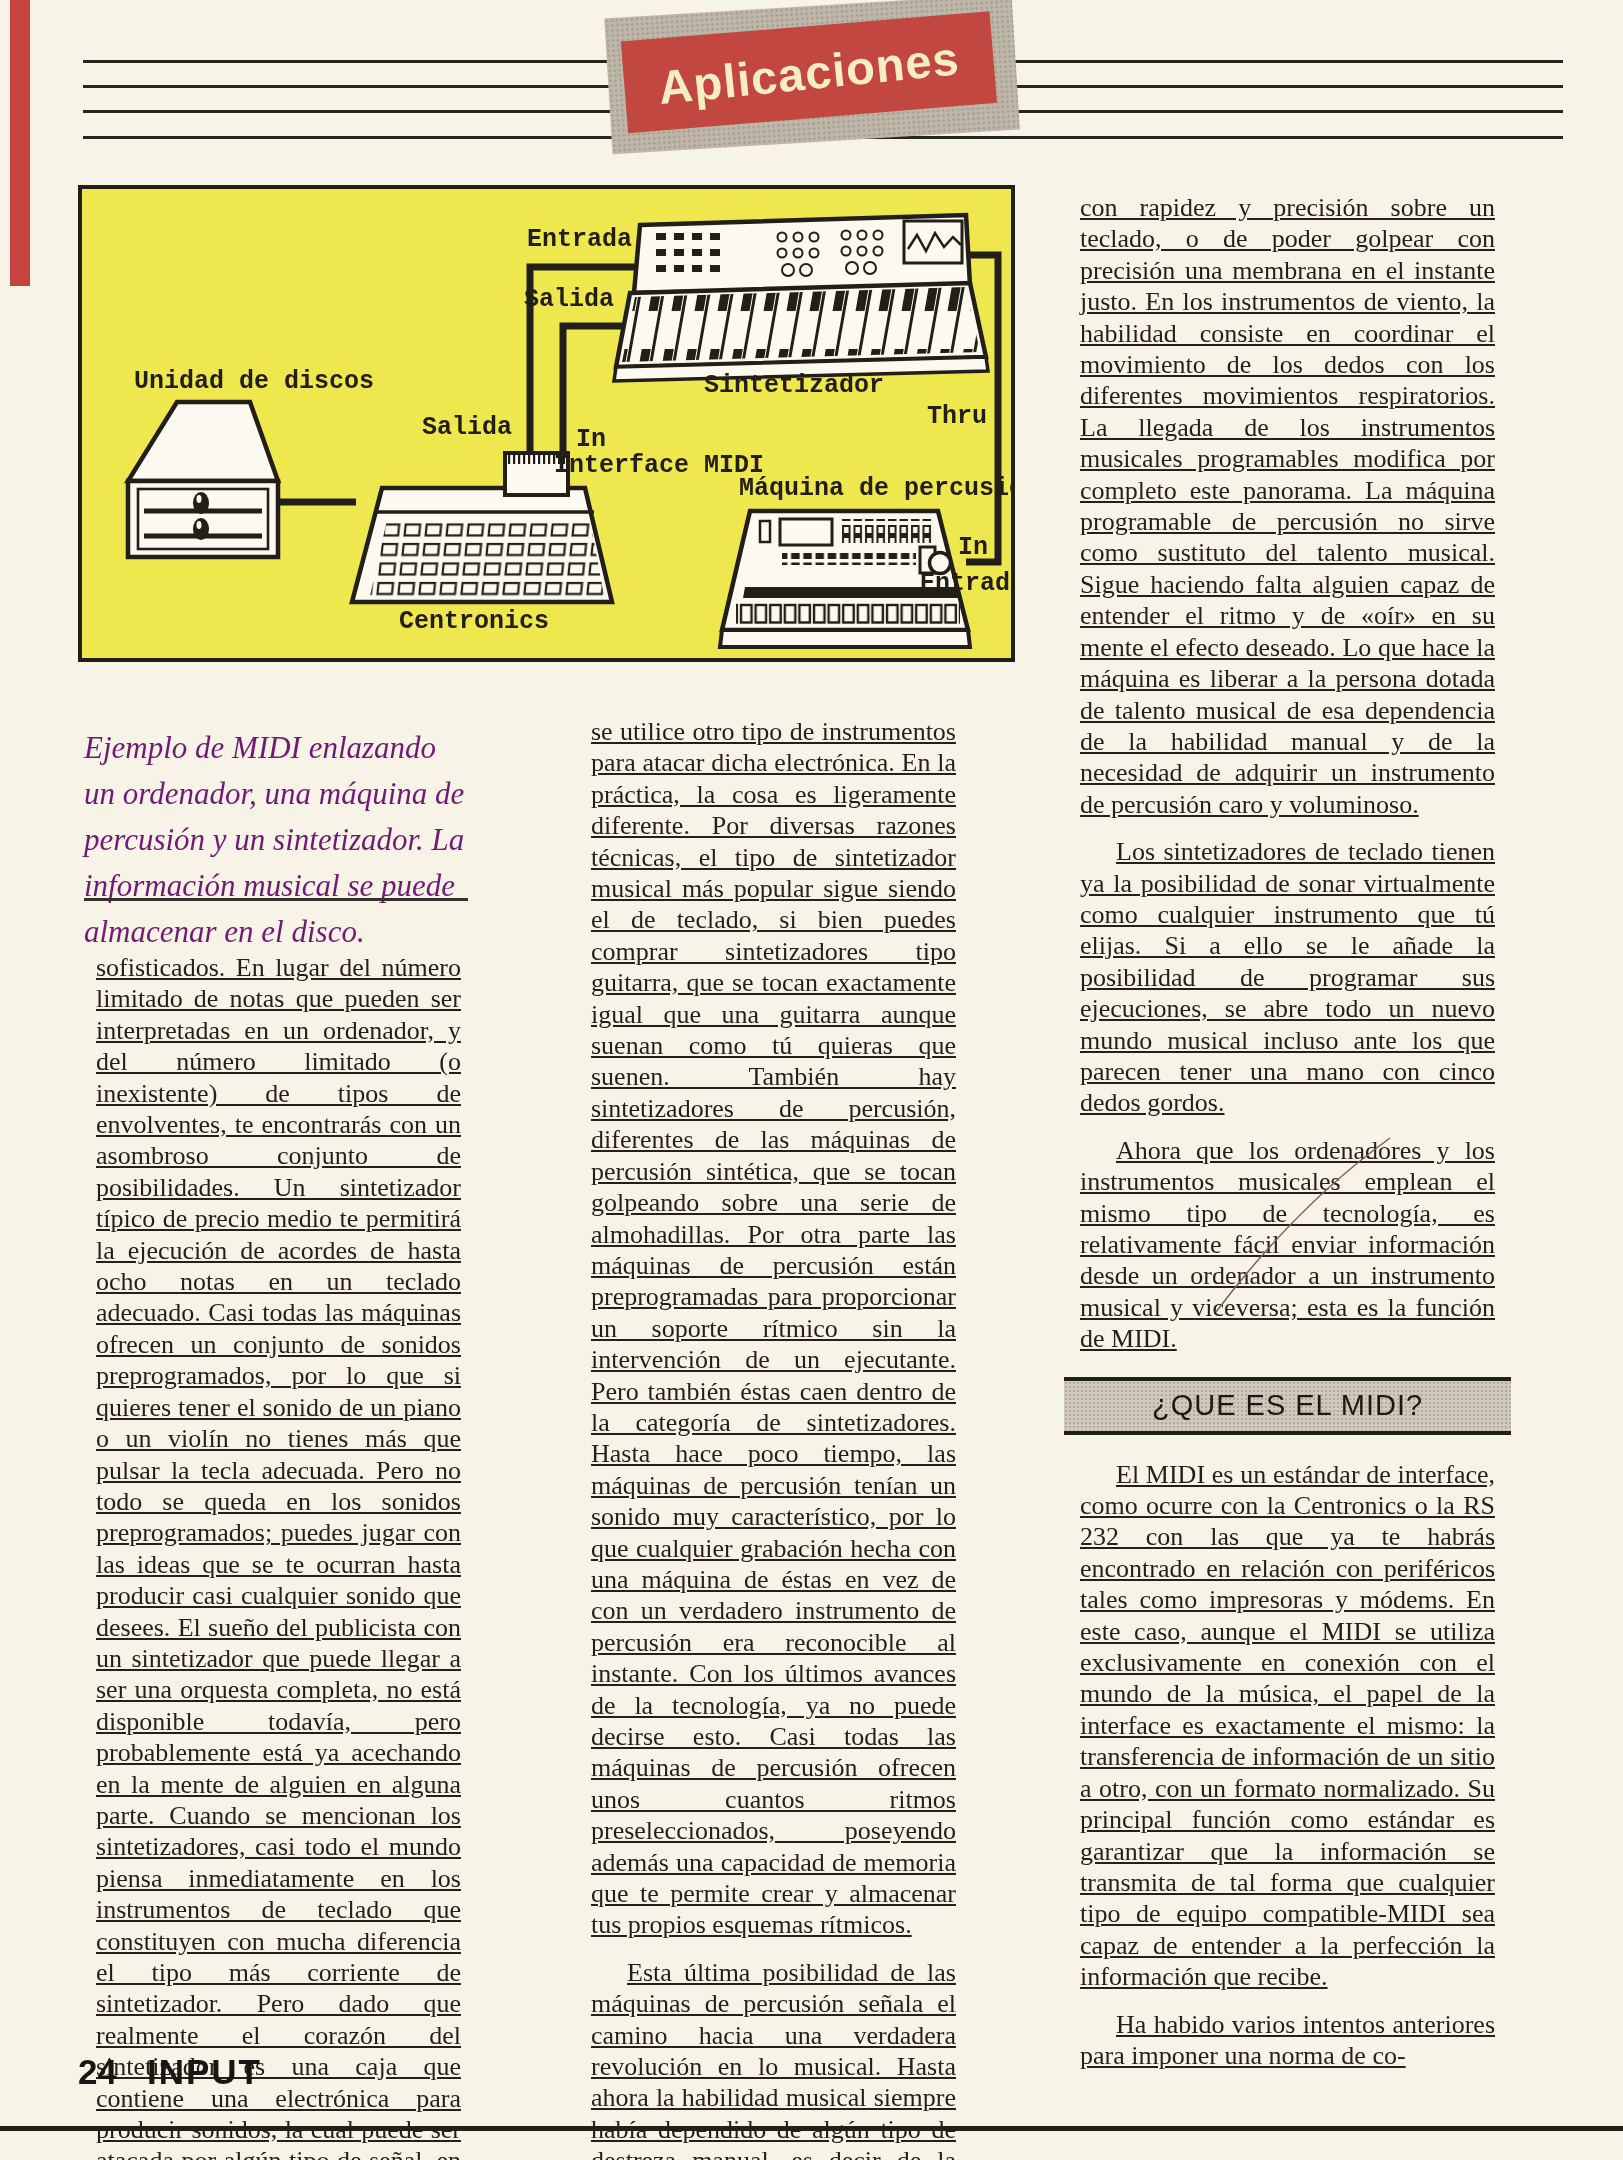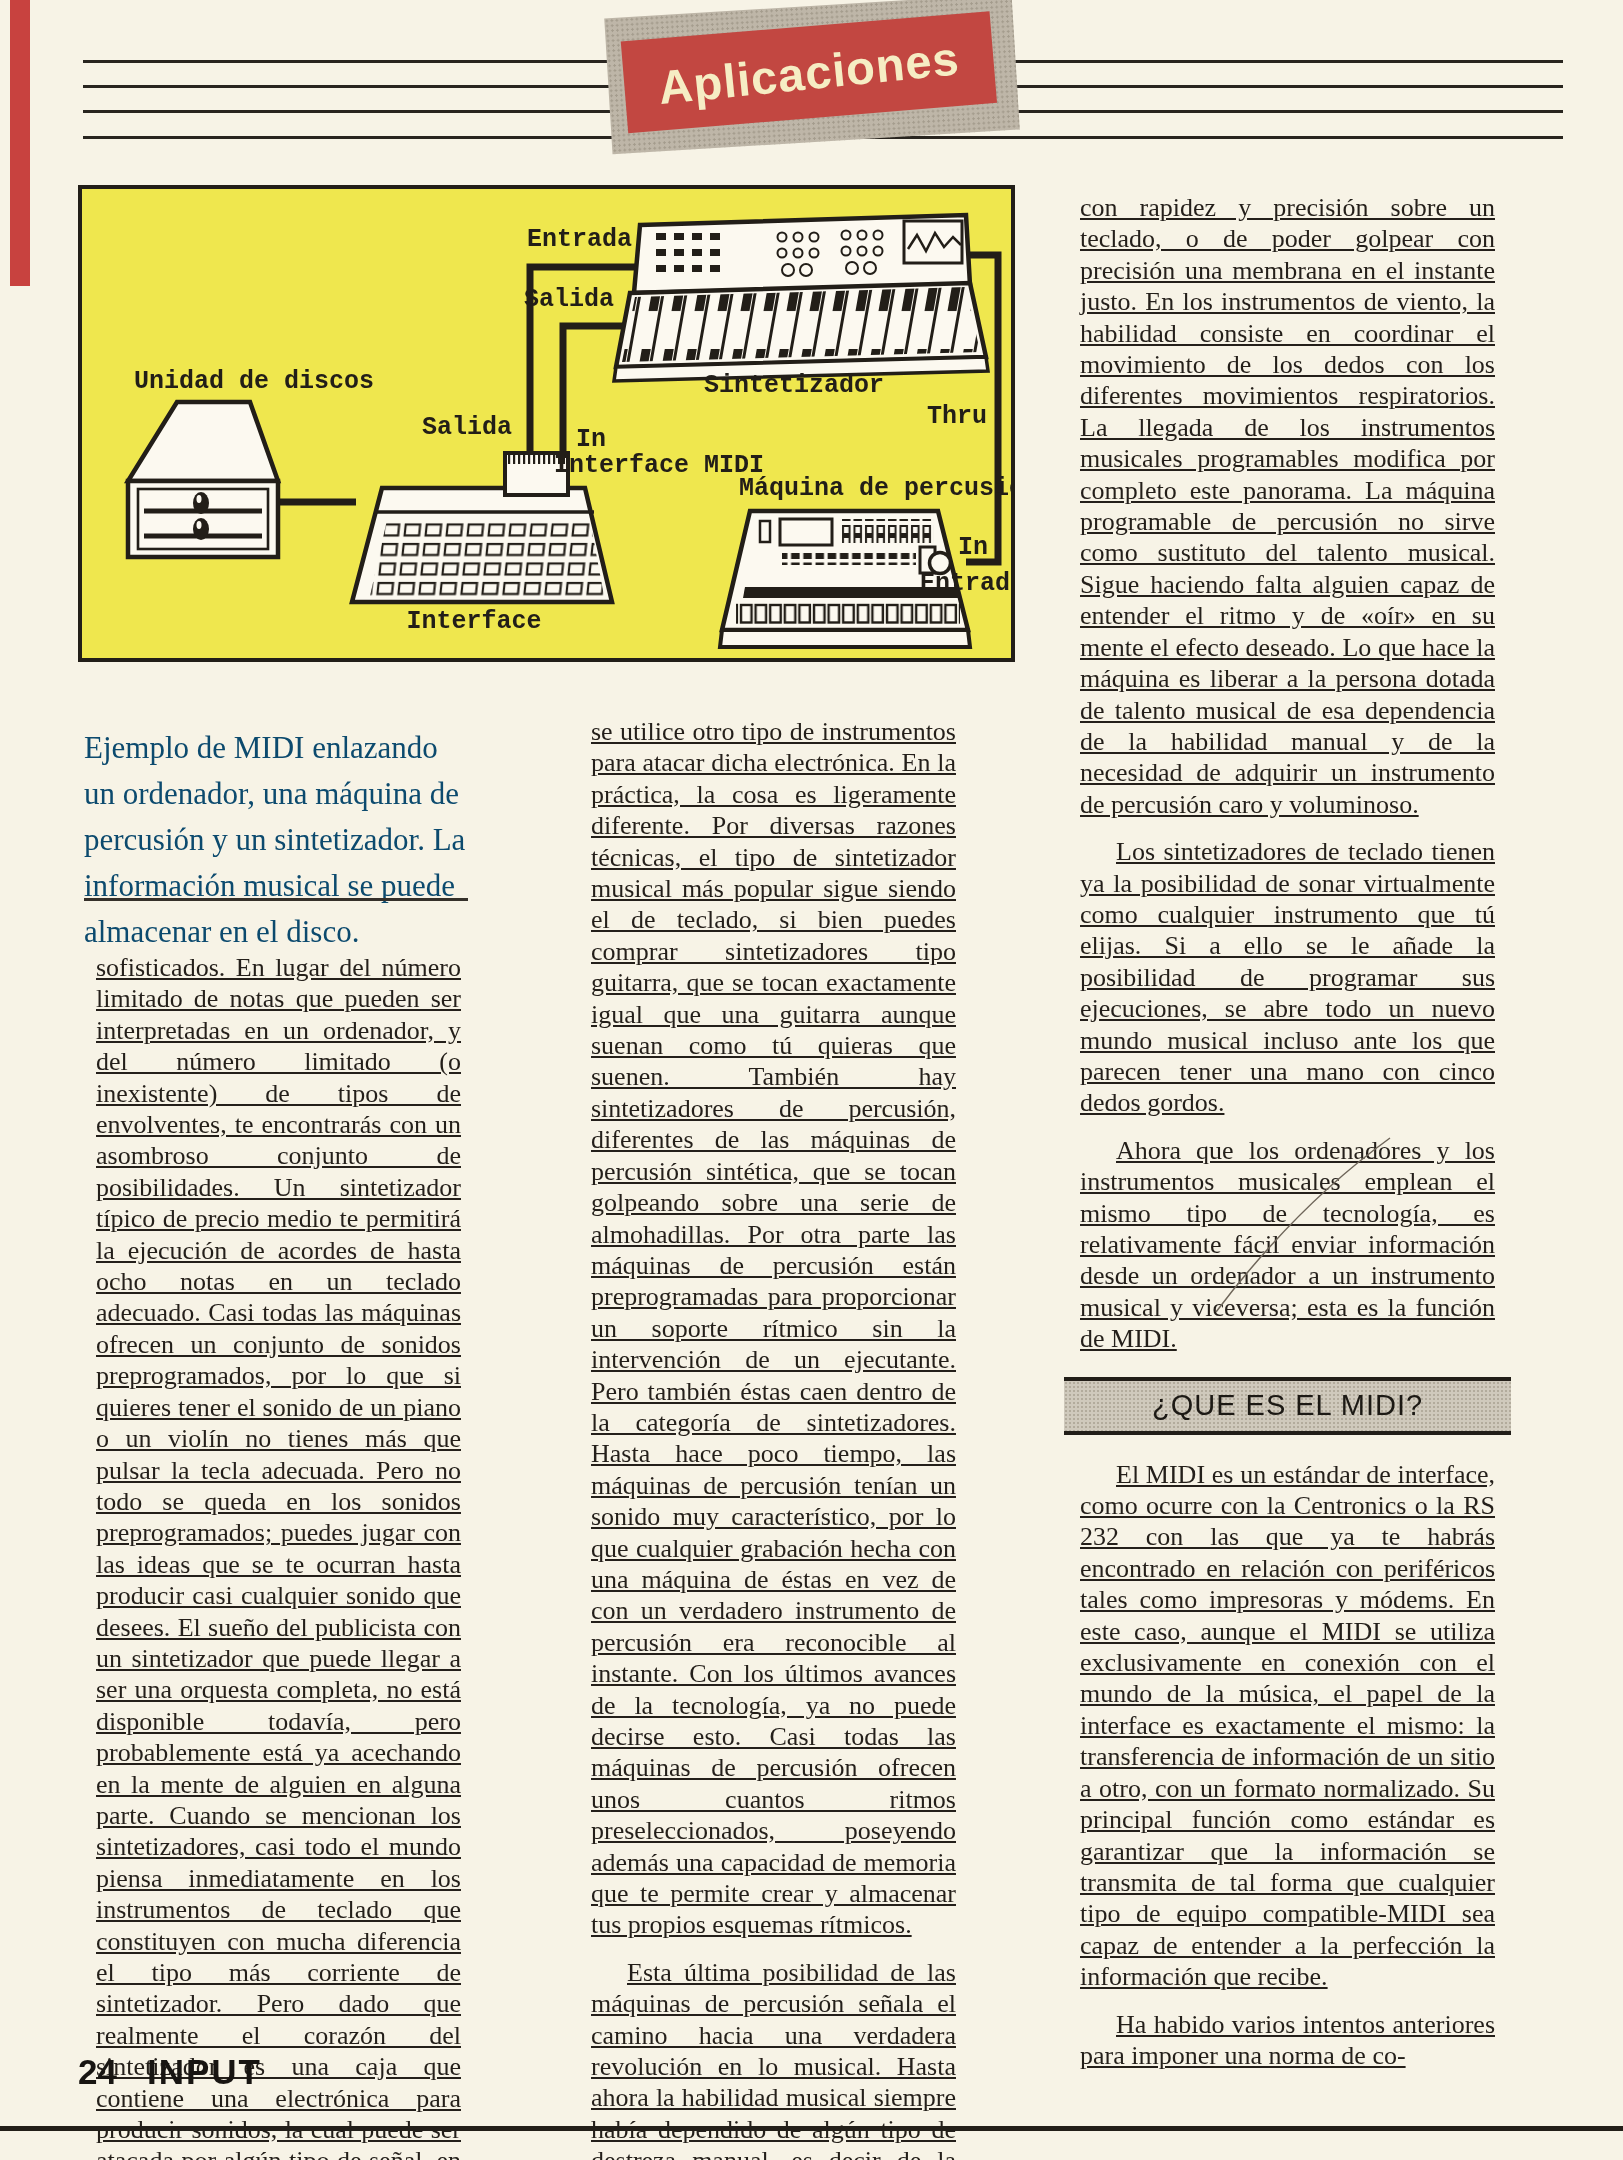--- a/index.html
+++ b/index.html
@@ -16,22 +16,22 @@
           transform:rotate(-1.2deg);display:flex;align-items:center;justify-content:center;}
   .banner-label{font-family:"Liberation Sans",sans-serif;font-weight:bold;font-size:47px;
           color:#f6edc4;letter-spacing:1px;transform:rotate(-1deg);}
   
   .figure{position:absolute;left:78px;top:185px;width:937px;height:477px;box-sizing:border-box;
           background:#efe74e;border:4px solid #221e18;overflow:hidden;}
   .figure svg{position:absolute;left:0;top:0;width:100%;height:100%;}
   .dlabel{position:absolute;font-family:Liberation Mono, monospace;font-weight:bold;
           font-size:25px;color:#221e18;white-space:nowrap;letter-spacing:0;}
   
-  .caption{position:absolute;left:84px;top:694px;width:382px;
-           font-size:31px;line-height:46px;color:#0c4a6e;}
+  .caption{position:absolute;left:84px;top:694px;width:382px;font-style:italic;
+           font-size:31px;line-height:46px;color:#701a75;}
   .caption-rule{position:absolute;left:84px;top:898px;width:384px;height:3px;background:#35302a;}
   
   .col{position:absolute;text-align:justify;font-size:26px;line-height:31.4px;}
   .col p{margin:16px;text-decoration:underline;}
   .col p.ind{text-indent:36px;}
   .col-left{left:80px;top:936px;width:397px;}
   .col-mid{left:575px;top:700px;width:397px;}
   .col-right{left:1064px;top:176px;width:447px;}
   .sec-heading{margin:22px 0 24px 0;height:50px;border-top:4px solid #221e18;border-bottom:4px solid #221e18;
            background-color:#cfc9bc;background-image:radial-gradient(#b2ab9c 1px, rgba(0,0,0,0) 1.2px);
@@ -182,21 +182,21 @@
     <div class="dlabel" style="left:400px;top:36px;width:150px;text-align:right">Entrada</div>
     <div class="dlabel" style="left:420px;top:96px;width:112px;text-align:right">Salida</div>
     <div class="dlabel" style="left:602px;top:182px;width:220px;text-align:center">Sintetizador</div>
     <div class="dlabel" style="left:845px;top:213px">Thru</div>
     <div class="dlabel" style="left:330px;top:224px;width:100px;text-align:right">Salida</div>
     <div class="dlabel" style="left:494px;top:236px">In</div>
     <div class="dlabel" style="left:472px;top:262px">Interface MIDI</div>
     <div class="dlabel" style="left:657px;top:285px;width:230px;text-align:center">Máquina de percusión</div>
     <div class="dlabel" style="left:876px;top:344px">In</div>
     <div class="dlabel" style="left:838px;top:380px">Entrada</div>
-    <div class="dlabel" style="left:312px;top:418px;width:160px;text-align:center">Interface</div>
+    <div class="dlabel" style="left:312px;top:418px;width:160px;text-align:center">Centronics</div>
   </div>
 
   <p class="caption">Ejemplo de MIDI enlazando un ordenador, una máquina de percusión y un sintetizador. La información musical se puede almacenar en el disco.</p>
   <div class="caption-rule"></div>
 
   <div class="col col-left">
     <p>sofisticados. En lugar del número limitado de notas que pueden ser interpretadas en un ordenador, y del número limitado (o inexistente) de tipos de envolventes, te encontrarás con un asombroso conjunto de posibilidades. Un sintetizador típico de precio medio te permitirá la ejecución de acordes de hasta ocho notas en un teclado adecuado. Casi todas las máquinas ofrecen un conjunto de sonidos preprogramados, por lo que si quieres tener el sonido de un piano o un violín no tienes más que pulsar la tecla adecuada. Pero no todo se queda en los sonidos preprogramados; puedes jugar con las ideas que se te ocurran hasta producir casi cualquier sonido que desees. El sueño del publicista con un sintetizador que puede llegar a ser una orquesta completa, no está disponible todavía, pero probablemente está ya acechando en la mente de alguien en alguna parte. Cuando se mencionan los sintetizadores, casi todo el mundo piensa inmediatamente en los instrumentos de teclado que constituyen con mucha diferencia el tipo más corriente de sintetizador. Pero dado que realmente el corazón del sintetizador es una caja que contiene una electrónica para producir sonidos, la cual puede ser atacada por algún tipo de señal, en pura teoría no hay razón para que no</p>
   </div>
 
   <div class="col col-mid">

